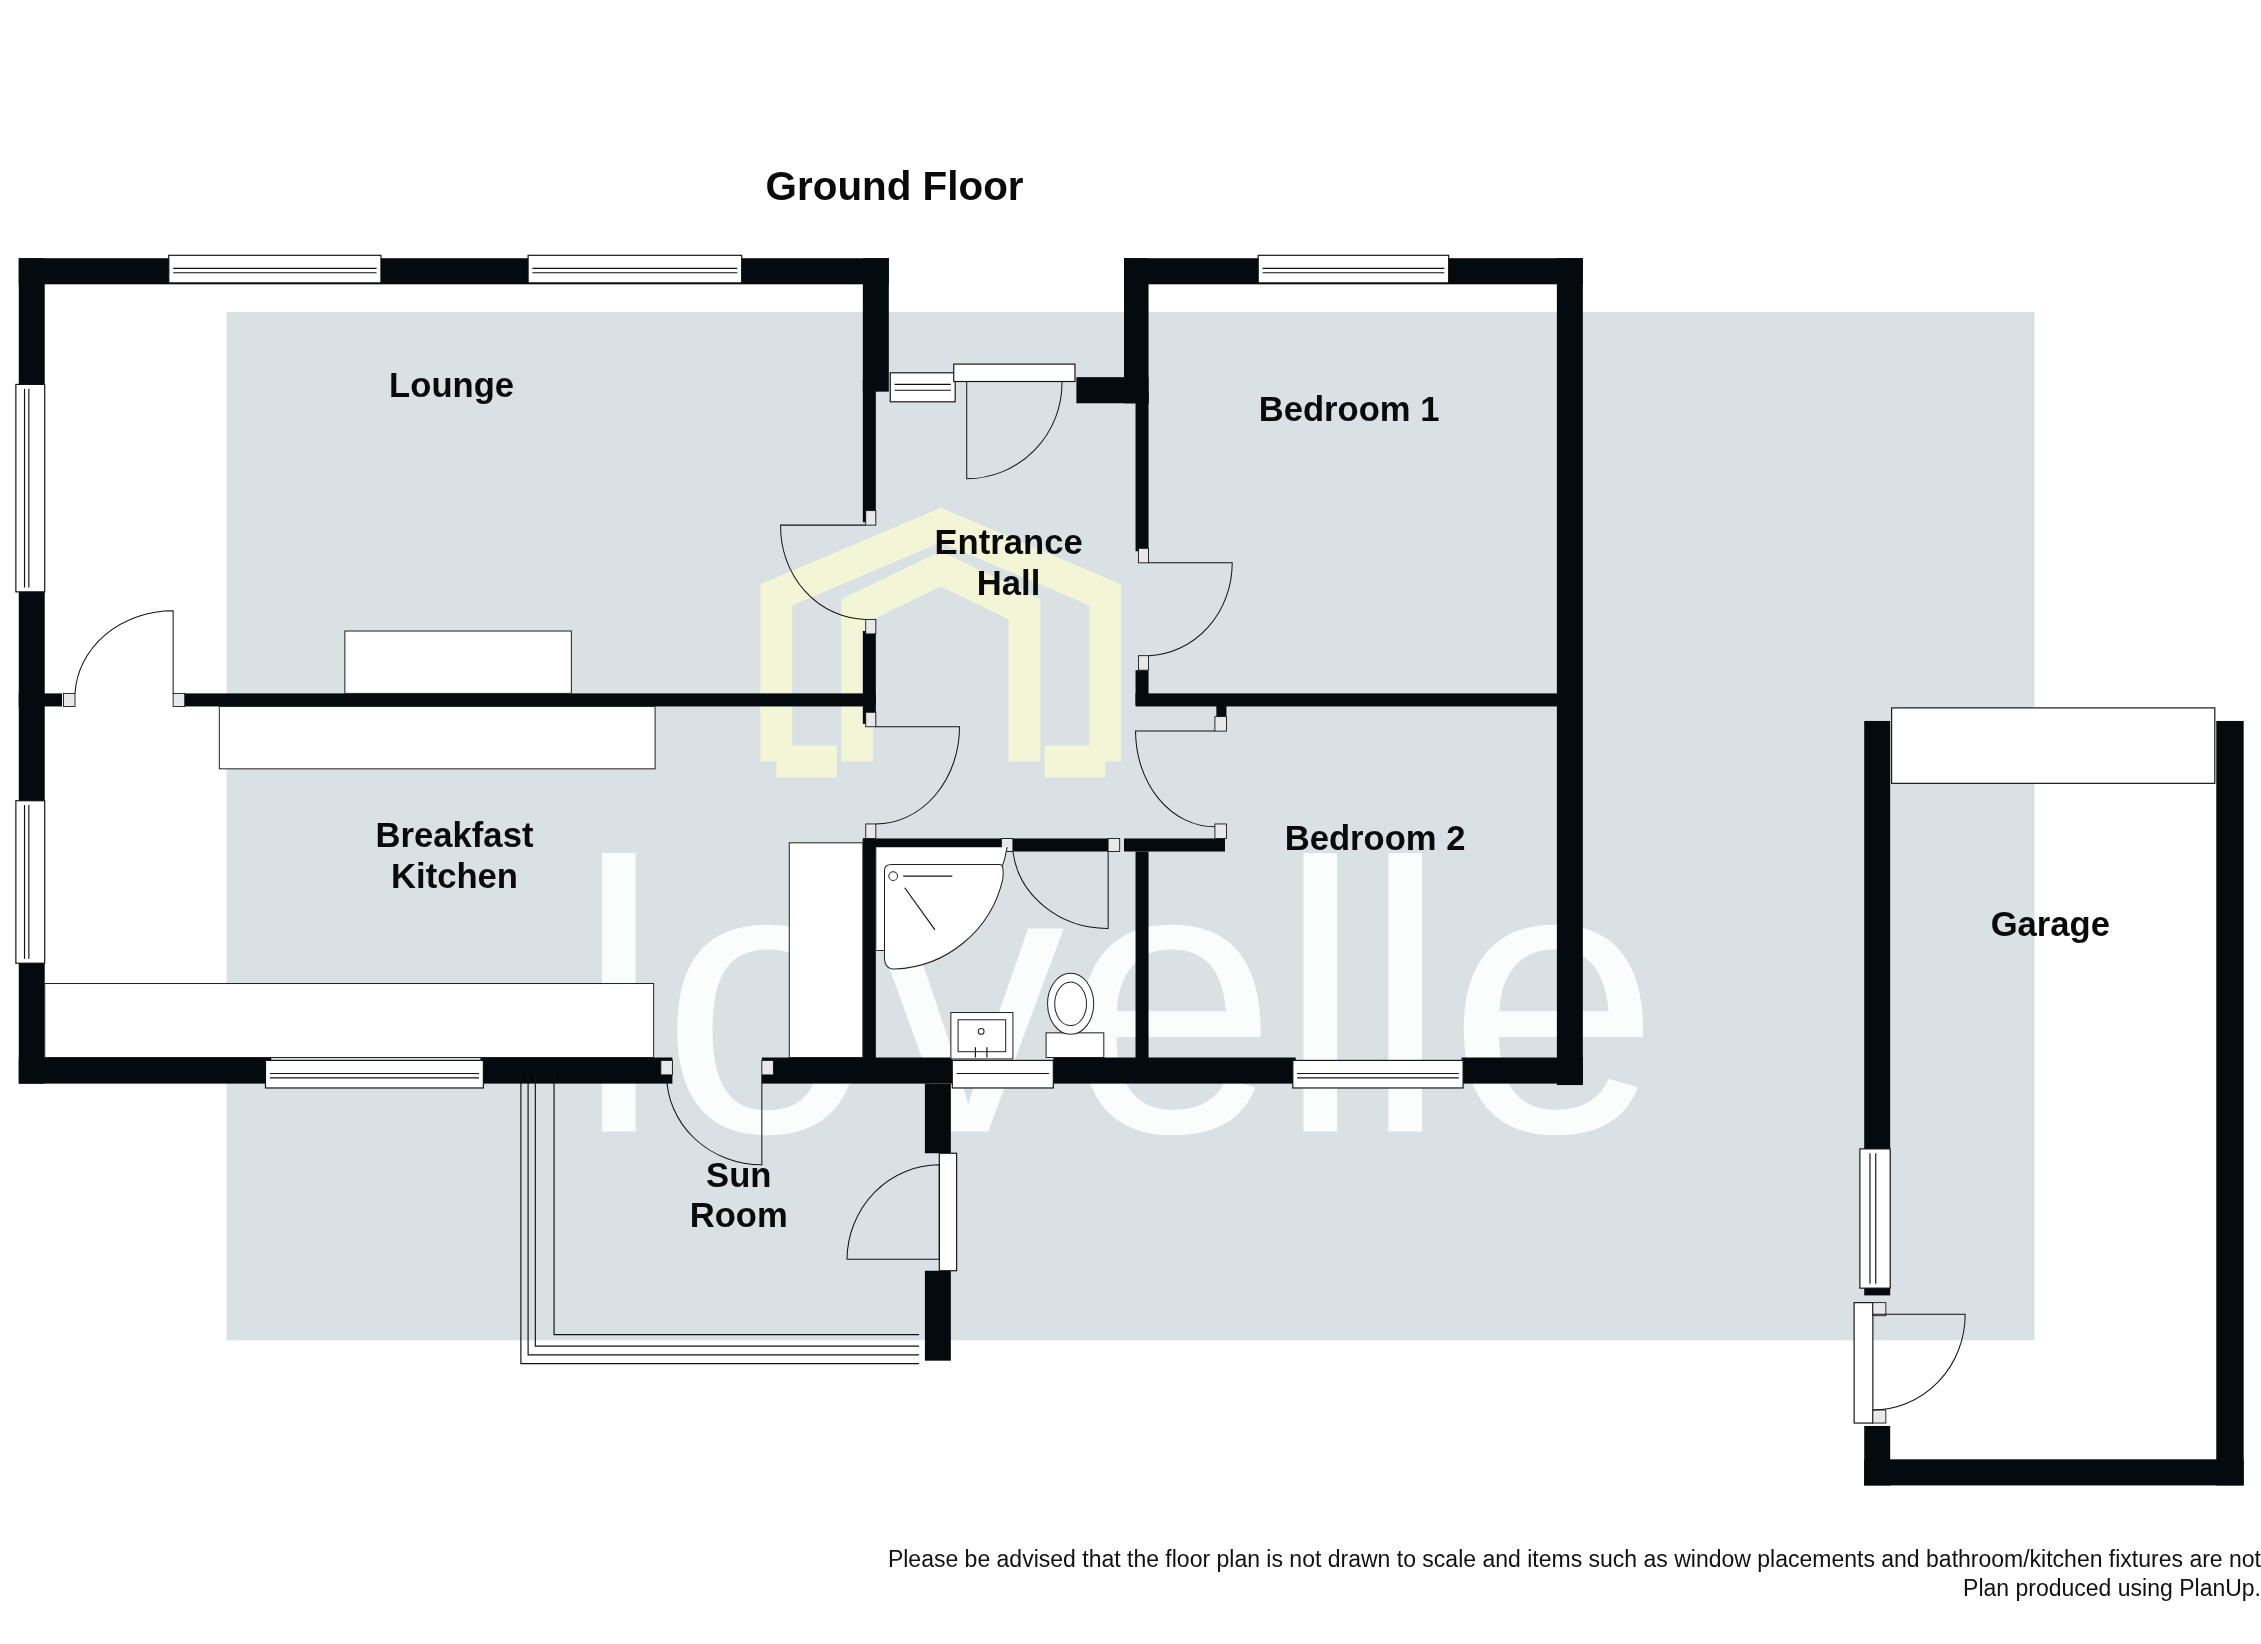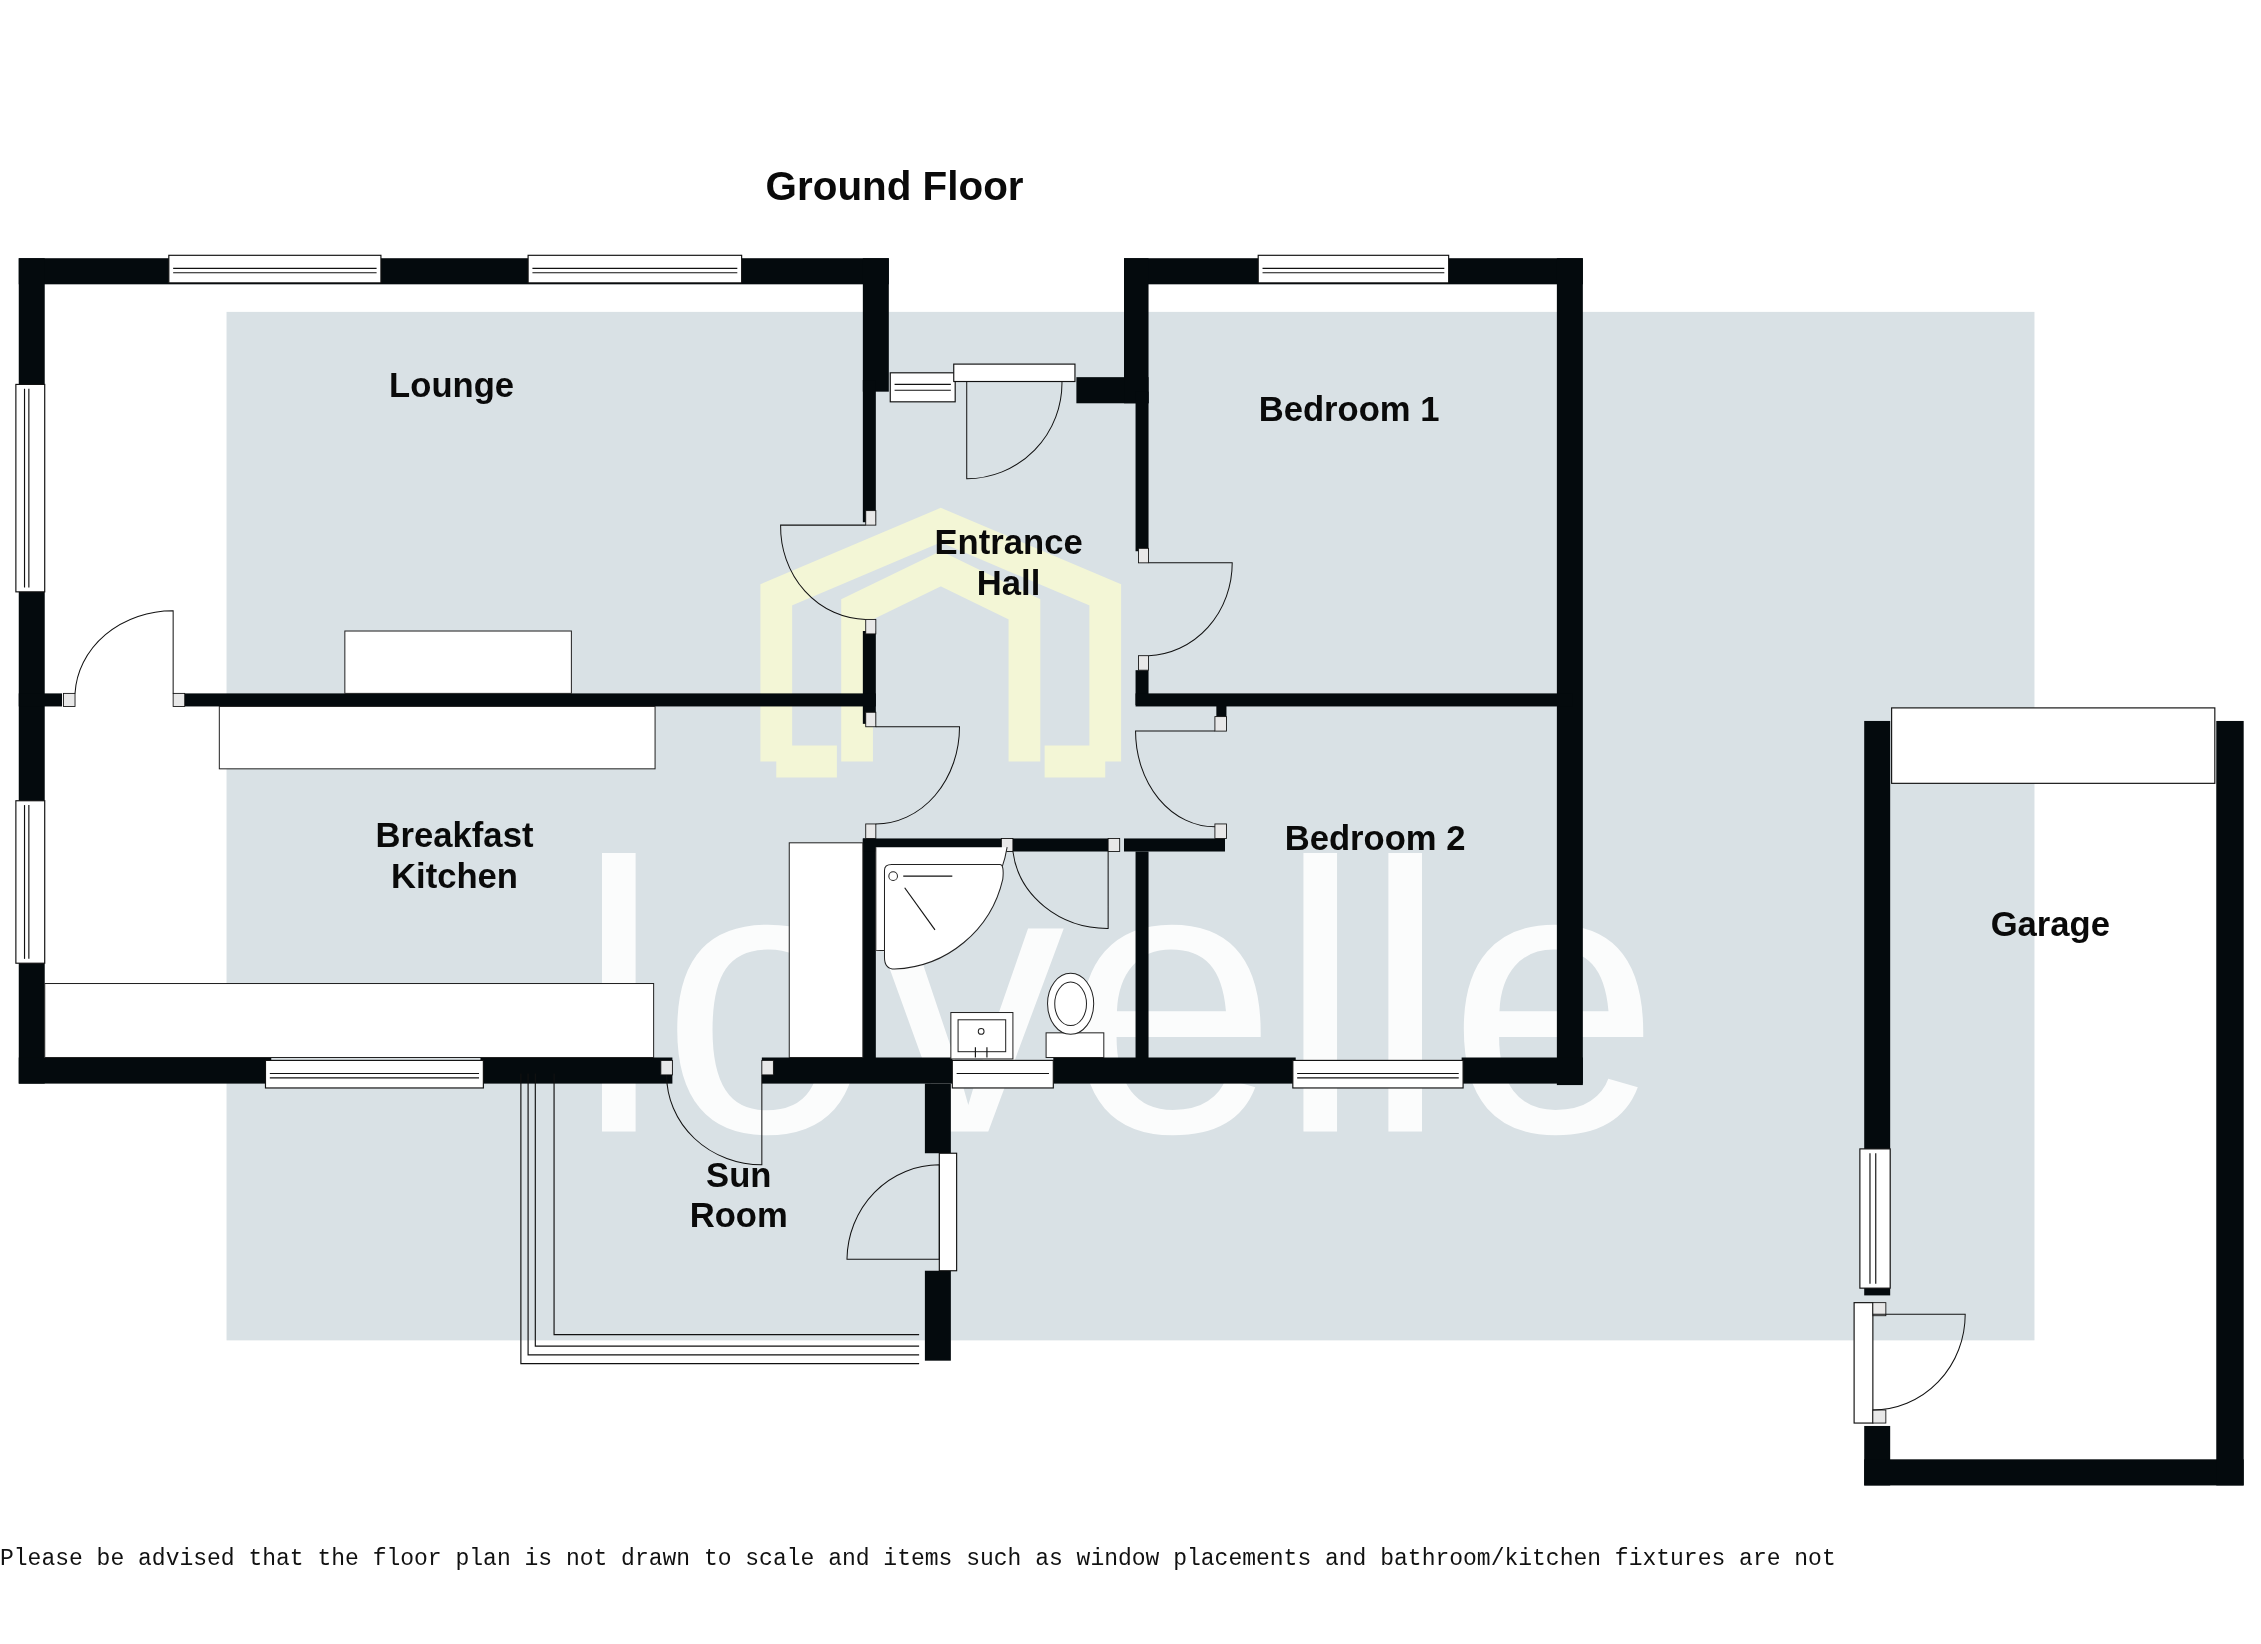--- a/index.html
+++ b/index.html
@@ -6,21 +6,21 @@
   body { width: 2261px; height: 1645px; overflow: hidden; position: relative; font-family: "Liberation Sans", sans-serif; }
   #plan { position: absolute; left: 0; top: 0; width: 2261px; height: 1645px; }
   .wall { fill: #040a0d; }
   .thin { fill: none; stroke: #111; stroke-width: 0.8; }
   .winfill { fill: #ffffff; stroke: #111; stroke-width: 0.8; }
   .doorleaf { fill: none; stroke: #111; stroke-width: 0.7; }
   .jamb { fill: #e8e8e8; stroke: #111; stroke-width: 0.6; }
   .fixture { fill: #ffffff; stroke: #222; stroke-width: 0.7; }
   .room-label { font-family: "Liberation Sans", sans-serif; font-weight: 700; font-size: 24px; fill: #0a0a0a; text-anchor: middle; }
   .title-label { font-family: "Liberation Sans", sans-serif; font-weight: 700; font-size: 28px; fill: #0a0a0a; text-anchor: middle; }
-  .footer { position: absolute; left: 0; width: 2261px; top: 1545px; text-align: left; font-family: Liberation Mono, monospace; font-size: 23px; line-height: 29px; color: #111; }
+  .footer { position: absolute; left: 0; width: 2261px; top: 1545px; text-align: right; font-family: Liberation Sans, sans-serif; font-size: 23px; line-height: 29px; color: #111; }
   .footer div { white-space: nowrap; }
 </style>
 </head>
 <body>
 
 <svg id="plan" viewBox="0 0 1567 1134" preserveAspectRatio="none" xmlns="http://www.w3.org/2000/svg">
 
   <rect x="157" y="215" width="1253" height="709" fill="#d9e1e5"></rect>
 
   <g fill="none" stroke="#f3f6d6" stroke-width="22">
@@ -218,14 +218,15 @@
   <text class="room-label" x="315" y="584">Breakfast</text>
   <text class="room-label" x="315" y="612">Kitchen</text>
   <text class="room-label" x="953" y="586">Bedroom 2</text>
   <text class="room-label" x="512" y="818">Sun</text>
   <text class="room-label" x="512" y="846">Room</text>
   <text class="room-label" x="1421" y="645">Garage</text>
 </svg>
 
 <div class="footer">
   <div>Please be advised that the floor plan is not drawn to scale and items such as window placements and bathroom/kitchen fixtures are not</div>
+  <div>Plan produced using PlanUp.</div>
 </div>
 
 
 </body></html>

